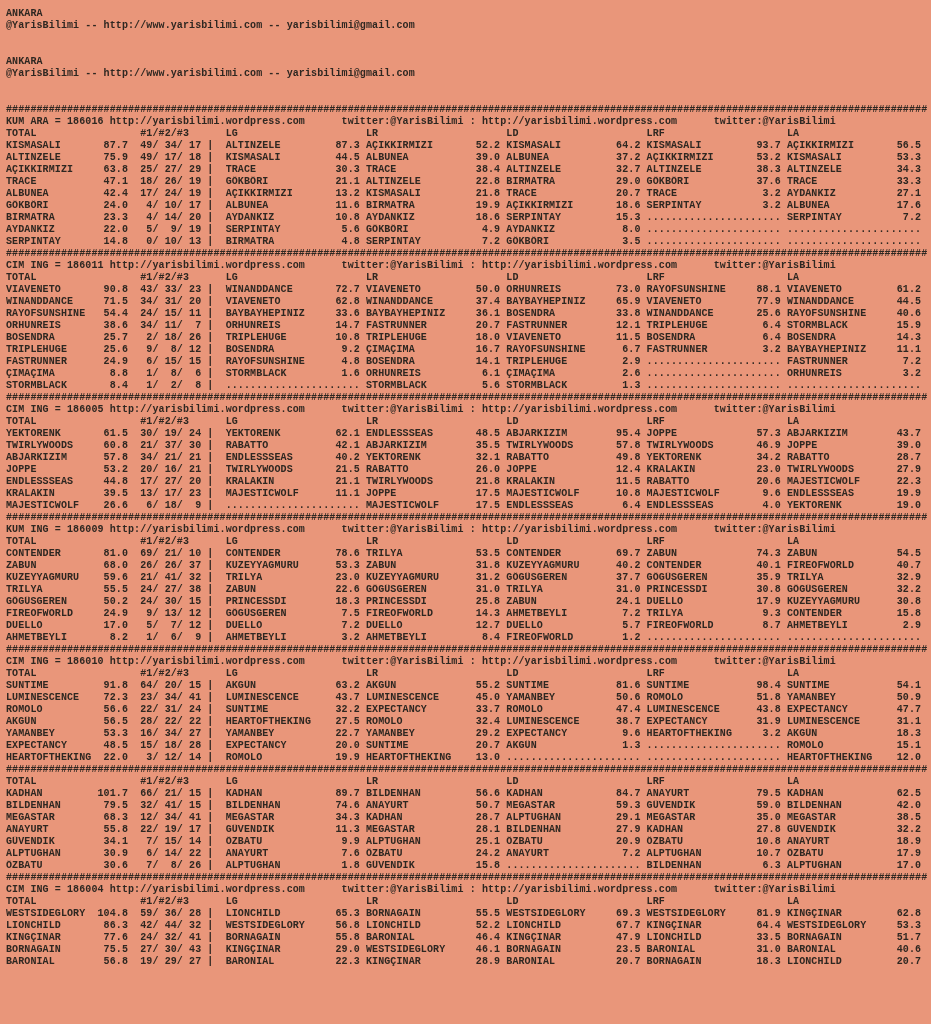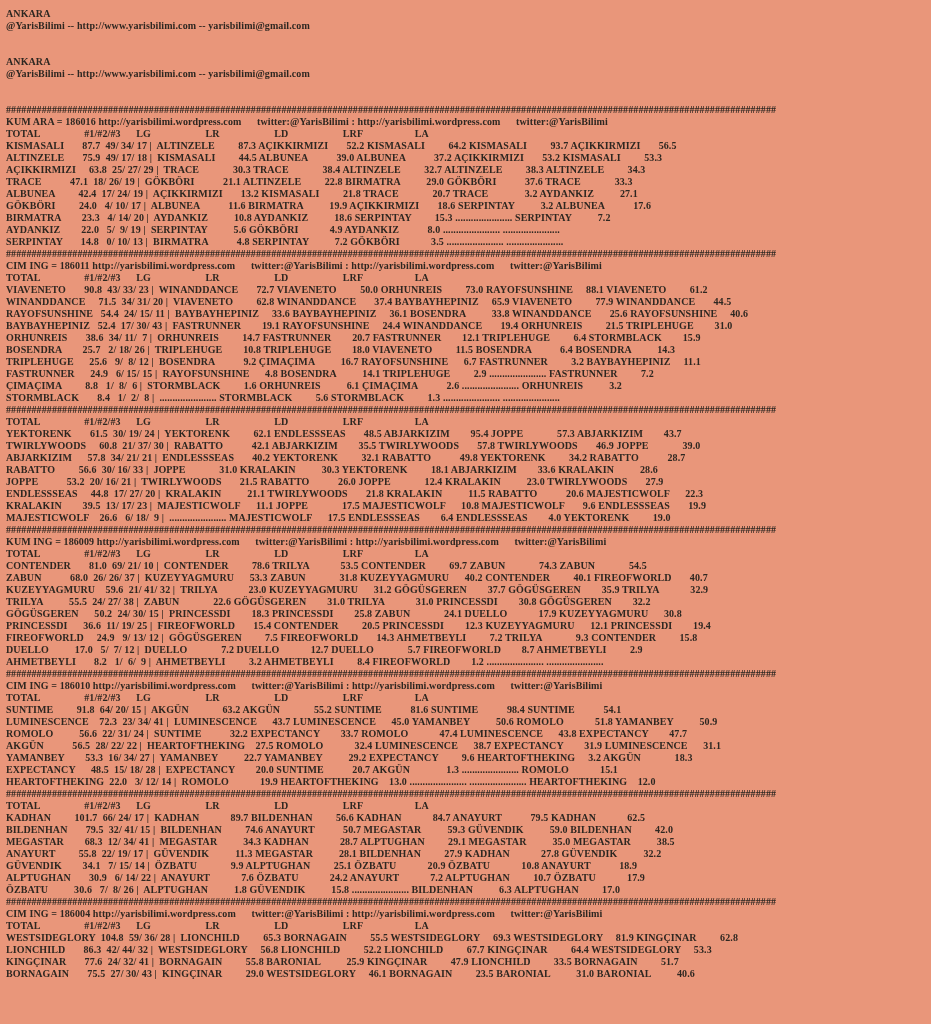--- a/index.html
+++ b/index.html
@@ -9,21 +9,21 @@
     height: 1024px;
     overflow: hidden;
   }
   body {
     background: #e9967a;
     padding-top: 8px;
     padding-left: 6px;
     box-sizing: border-box;
   }
   .term {
-    font-family: Liberation Serif, serif;
+    font-family: Liberation Mono, monospace;
     font-weight: bold;
     font-size: 10px;
     line-height: 12px;
     letter-spacing: 0.1px;
     color: #2e2721;
   }
   .line {
     white-space: pre;
     height: 12px;
     overflow: hidden;
@@ -58,80 +58,79 @@
         <div class="line">AYDANKIZ        22.0   5/  9/ 19 |  SERPINTAY          5.6 GÖKBÖRI            4.9 AYDANKIZ           8.0 ...................... ......................</div>
         <div class="line">SERPINTAY       14.8   0/ 10/ 13 |  BIRMATRA           4.8 SERPINTAY          7.2 GÖKBÖRI            3.5 ...................... ......................</div>
       </div>
       <div>
         <div class="line">#######################################################################################################################################################</div>
         <div class="line">CIM ING = 186011 http://yarisbilimi.wordpress.com      twitter:@YarisBilimi : http://yarisbilimi.wordpress.com      twitter:@YarisBilimi</div>
         <div class="line">TOTAL                 #1/#2/#3      LG                     LR                     LD                     LRF                    LA</div>
         <div class="line">VIAVENETO       90.8  43/ 33/ 23 |  WINANDDANCE       72.7 VIAVENETO         50.0 ORHUNREIS         73.0 RAYOFSUNSHINE     88.1 VIAVENETO         61.2</div>
         <div class="line">WINANDDANCE     71.5  34/ 31/ 20 |  VIAVENETO         62.8 WINANDDANCE       37.4 BAYBAYHEPINIZ     65.9 VIAVENETO         77.9 WINANDDANCE       44.5</div>
         <div class="line">RAYOFSUNSHINE   54.4  24/ 15/ 11 |  BAYBAYHEPINIZ     33.6 BAYBAYHEPINIZ     36.1 BOSENDRA          33.8 WINANDDANCE       25.6 RAYOFSUNSHINE     40.6</div>
-        <div class="line">BAYBAYHEPINIZ   52.4  17/ 30/ 43 |  FASTRUNNER        19.1 RAYOFSUNSHINE     24.4 WINANDDANCE       19.4 ORHUNREIS         21.5 TRIPLEHUGE        31.0</div>
         <div class="line">ORHUNREIS       38.6  34/ 11/  7 |  ORHUNREIS         14.7 FASTRUNNER        20.7 FASTRUNNER        12.1 TRIPLEHUGE         6.4 STORMBLACK        15.9</div>
         <div class="line">BOSENDRA        25.7   2/ 18/ 26 |  TRIPLEHUGE        10.8 TRIPLEHUGE        18.0 VIAVENETO         11.5 BOSENDRA           6.4 BOSENDRA          14.3</div>
         <div class="line">TRIPLEHUGE      25.6   9/  8/ 12 |  BOSENDRA           9.2 ÇIMAÇIMA          16.7 RAYOFSUNSHINE      6.7 FASTRUNNER         3.2 BAYBAYHEPINIZ     11.1</div>
         <div class="line">FASTRUNNER      24.9   6/ 15/ 15 |  RAYOFSUNSHINE      4.8 BOSENDRA          14.1 TRIPLEHUGE         2.9 ...................... FASTRUNNER         7.2</div>
         <div class="line">ÇIMAÇIMA         8.8   1/  8/  6 |  STORMBLACK         1.6 ORHUNREIS          6.1 ÇIMAÇIMA           2.6 ...................... ORHUNREIS          3.2</div>
         <div class="line">STORMBLACK       8.4   1/  2/  8 |  ...................... STORMBLACK         5.6 STORMBLACK         1.3 ...................... ......................</div>
       </div>
       <div>
         <div class="line">#######################################################################################################################################################</div>
+        <div class="line">CIM ING = 186005 http://yarisbilimi.wordpress.com      twitter:@YarisBilimi : http://yarisbilimi.wordpress.com      twitter:@YarisBilimi</div>
         <div class="line">TOTAL                 #1/#2/#3      LG                     LR                     LD                     LRF                    LA</div>
         <div class="line">YEKTORENK       61.5  30/ 19/ 24 |  YEKTORENK         62.1 ENDLESSSEAS       48.5 ABJARKIZIM        95.4 JOPPE             57.3 ABJARKIZIM        43.7</div>
         <div class="line">TWIRLYWOODS     60.8  21/ 37/ 30 |  RABATTO           42.1 ABJARKIZIM        35.5 TWIRLYWOODS       57.8 TWIRLYWOODS       46.9 JOPPE             39.0</div>
         <div class="line">ABJARKIZIM      57.8  34/ 21/ 21 |  ENDLESSSEAS       40.2 YEKTORENK         32.1 RABATTO           49.8 YEKTORENK         34.2 RABATTO           28.7</div>
-        <div class="line">RABATTO         56.6  30/ 16/ 33 |  JOPPE             31.0 KRALAKIN          30.3 YEKTORENK         18.1 ABJARKIZIM        33.6 KRALAKIN          28.6</div>
         <div class="line">JOPPE           53.2  20/ 16/ 21 |  TWIRLYWOODS       21.5 RABATTO           26.0 JOPPE             12.4 KRALAKIN          23.0 TWIRLYWOODS       27.9</div>
         <div class="line">ENDLESSSEAS     44.8  17/ 27/ 20 |  KRALAKIN          21.1 TWIRLYWOODS       21.8 KRALAKIN          11.5 RABATTO           20.6 MAJESTICWOLF      22.3</div>
         <div class="line">KRALAKIN        39.5  13/ 17/ 23 |  MAJESTICWOLF      11.1 JOPPE             17.5 MAJESTICWOLF      10.8 MAJESTICWOLF       9.6 ENDLESSSEAS       19.9</div>
         <div class="line">MAJESTICWOLF    26.6   6/ 18/  9 |  ...................... MAJESTICWOLF      17.5 ENDLESSSEAS        6.4 ENDLESSSEAS        4.0 YEKTORENK         19.0</div>
       </div>
       <div>
         <div class="line">#######################################################################################################################################################</div>
         <div class="line">KUM ING = 186009 http://yarisbilimi.wordpress.com      twitter:@YarisBilimi : http://yarisbilimi.wordpress.com      twitter:@YarisBilimi</div>
         <div class="line">TOTAL                 #1/#2/#3      LG                     LR                     LD                     LRF                    LA</div>
         <div class="line">CONTENDER       81.0  69/ 21/ 10 |  CONTENDER         78.6 TRILYA            53.5 CONTENDER         69.7 ZABUN             74.3 ZABUN             54.5</div>
         <div class="line">ZABUN           68.0  26/ 26/ 37 |  KUZEYYAGMURU      53.3 ZABUN             31.8 KUZEYYAGMURU      40.2 CONTENDER         40.1 FIREOFWORLD       40.7</div>
         <div class="line">KUZEYYAGMURU    59.6  21/ 41/ 32 |  TRILYA            23.0 KUZEYYAGMURU      31.2 GÖGÜSGEREN        37.7 GÖGÜSGEREN        35.9 TRILYA            32.9</div>
         <div class="line">TRILYA          55.5  24/ 27/ 38 |  ZABUN             22.6 GÖGÜSGEREN        31.0 TRILYA            31.0 PRINCESSDI        30.8 GÖGÜSGEREN        32.2</div>
         <div class="line">GÖGÜSGEREN      50.2  24/ 30/ 15 |  PRINCESSDI        18.3 PRINCESSDI        25.8 ZABUN             24.1 DUELLO            17.9 KUZEYYAGMURU      30.8</div>
-        <div class="line">PRINCESSDI      36.6  11/ 19/ 25 |  FIREOFWORLD       15.4 CONTENDER         20.5 PRINCESSDI        12.3 KUZEYYAGMURU      12.1 PRINCESSDI        19.4</div>
         <div class="line">FIREOFWORLD     24.9   9/ 13/ 12 |  GÖGÜSGEREN         7.5 FIREOFWORLD       14.3 AHMETBEYLI         7.2 TRILYA             9.3 CONTENDER         15.8</div>
         <div class="line">DUELLO          17.0   5/  7/ 12 |  DUELLO             7.2 DUELLO            12.7 DUELLO             5.7 FIREOFWORLD        8.7 AHMETBEYLI         2.9</div>
         <div class="line">AHMETBEYLI       8.2   1/  6/  9 |  AHMETBEYLI         3.2 AHMETBEYLI         8.4 FIREOFWORLD        1.2 ...................... ......................</div>
       </div>
       <div>
         <div class="line">#######################################################################################################################################################</div>
         <div class="line">CIM ING = 186010 http://yarisbilimi.wordpress.com      twitter:@YarisBilimi : http://yarisbilimi.wordpress.com      twitter:@YarisBilimi</div>
         <div class="line">TOTAL                 #1/#2/#3      LG                     LR                     LD                     LRF                    LA</div>
         <div class="line">SUNTIME         91.8  64/ 20/ 15 |  AKGÜN             63.2 AKGÜN             55.2 SUNTIME           81.6 SUNTIME           98.4 SUNTIME           54.1</div>
         <div class="line">LUMINESCENCE    72.3  23/ 34/ 41 |  LUMINESCENCE      43.7 LUMINESCENCE      45.0 YAMANBEY          50.6 ROMOLO            51.8 YAMANBEY          50.9</div>
         <div class="line">ROMOLO          56.6  22/ 31/ 24 |  SUNTIME           32.2 EXPECTANCY        33.7 ROMOLO            47.4 LUMINESCENCE      43.8 EXPECTANCY        47.7</div>
         <div class="line">AKGÜN           56.5  28/ 22/ 22 |  HEARTOFTHEKING    27.5 ROMOLO            32.4 LUMINESCENCE      38.7 EXPECTANCY        31.9 LUMINESCENCE      31.1</div>
         <div class="line">YAMANBEY        53.3  16/ 34/ 27 |  YAMANBEY          22.7 YAMANBEY          29.2 EXPECTANCY         9.6 HEARTOFTHEKING     3.2 AKGÜN             18.3</div>
         <div class="line">EXPECTANCY      48.5  15/ 18/ 28 |  EXPECTANCY        20.0 SUNTIME           20.7 AKGÜN              1.3 ...................... ROMOLO            15.1</div>
         <div class="line">HEARTOFTHEKING  22.0   3/ 12/ 14 |  ROMOLO            19.9 HEARTOFTHEKING    13.0 ...................... ...................... HEARTOFTHEKING    12.0</div>
       </div>
       <div>
         <div class="line">#######################################################################################################################################################</div>
         <div class="line">TOTAL                 #1/#2/#3      LG                     LR                     LD                     LRF                    LA</div>
-        <div class="line">KADHAN         101.7  66/ 24/ 17 |  KADHAN            89.7 BILDENHAN         56.6 KADHAN            84.7 ANAYURT           79.5 KADHAN            62.5</div>
+        <div class="line">KADHAN         101.7  66/ 21/ 15 |  KADHAN            89.7 BILDENHAN         56.6 KADHAN            84.7 ANAYURT           79.5 KADHAN            62.5</div>
         <div class="line">BILDENHAN       79.5  32/ 41/ 15 |  BILDENHAN         74.6 ANAYURT           50.7 MEGASTAR          59.3 GÜVENDIK          59.0 BILDENHAN         42.0</div>
         <div class="line">MEGASTAR        68.3  12/ 34/ 41 |  MEGASTAR          34.3 KADHAN            28.7 ALPTUGHAN         29.1 MEGASTAR          35.0 MEGASTAR          38.5</div>
         <div class="line">ANAYURT         55.8  22/ 19/ 17 |  GÜVENDIK          11.3 MEGASTAR          28.1 BILDENHAN         27.9 KADHAN            27.8 GÜVENDIK          32.2</div>
         <div class="line">GÜVENDIK        34.1   7/ 15/ 14 |  ÖZBATU             9.9 ALPTUGHAN         25.1 ÖZBATU            20.9 ÖZBATU            10.8 ANAYURT           18.9</div>
         <div class="line">ALPTUGHAN       30.9   6/ 14/ 22 |  ANAYURT            7.6 ÖZBATU            24.2 ANAYURT            7.2 ALPTUGHAN         10.7 ÖZBATU            17.9</div>
         <div class="line">ÖZBATU          30.6   7/  8/ 26 |  ALPTUGHAN          1.8 GÜVENDIK          15.8 ...................... BILDENHAN          6.3 ALPTUGHAN         17.0</div>
       </div>
       <div>
         <div class="line">#######################################################################################################################################################</div>
         <div class="line">CIM ING = 186004 http://yarisbilimi.wordpress.com      twitter:@YarisBilimi : http://yarisbilimi.wordpress.com      twitter:@YarisBilimi</div>
         <div class="line">TOTAL                 #1/#2/#3      LG                     LR                     LD                     LRF                    LA</div>
         <div class="line">WESTSIDEGLORY  104.8  59/ 36/ 28 |  LIONCHILD         65.3 BORNAGAIN         55.5 WESTSIDEGLORY     69.3 WESTSIDEGLORY     81.9 KINGÇINAR         62.8</div>
         <div class="line">LIONCHILD       86.3  42/ 44/ 32 |  WESTSIDEGLORY     56.8 LIONCHILD         52.2 LIONCHILD         67.7 KINGÇINAR         64.4 WESTSIDEGLORY     53.3</div>
-        <div class="line">KINGÇINAR       77.6  24/ 32/ 41 |  BORNAGAIN         55.8 BARONIAL          25.9 KINGÇINAR         47.9 LIONCHILD         33.5 BORNAGAIN         51.7</div>
+        <div class="line">KINGÇINAR       77.6  24/ 32/ 41 |  BORNAGAIN         55.8 BARONIAL          46.4 KINGÇINAR         47.9 LIONCHILD         33.5 BORNAGAIN         51.7</div>
         <div class="line">BORNAGAIN       75.5  27/ 30/ 43 |  KINGÇINAR         29.0 WESTSIDEGLORY     46.1 BORNAGAIN         23.5 BARONIAL          31.0 BARONIAL          40.6</div>
+        <div class="line">BARONIAL        56.8  19/ 29/ 27 |  BARONIAL          22.3 KINGÇINAR         28.9 BARONIAL          20.7 BORNAGAIN         18.3 LIONCHILD         20.7</div>
       </div>
     </div>
 </div>
 
 </body></html>

